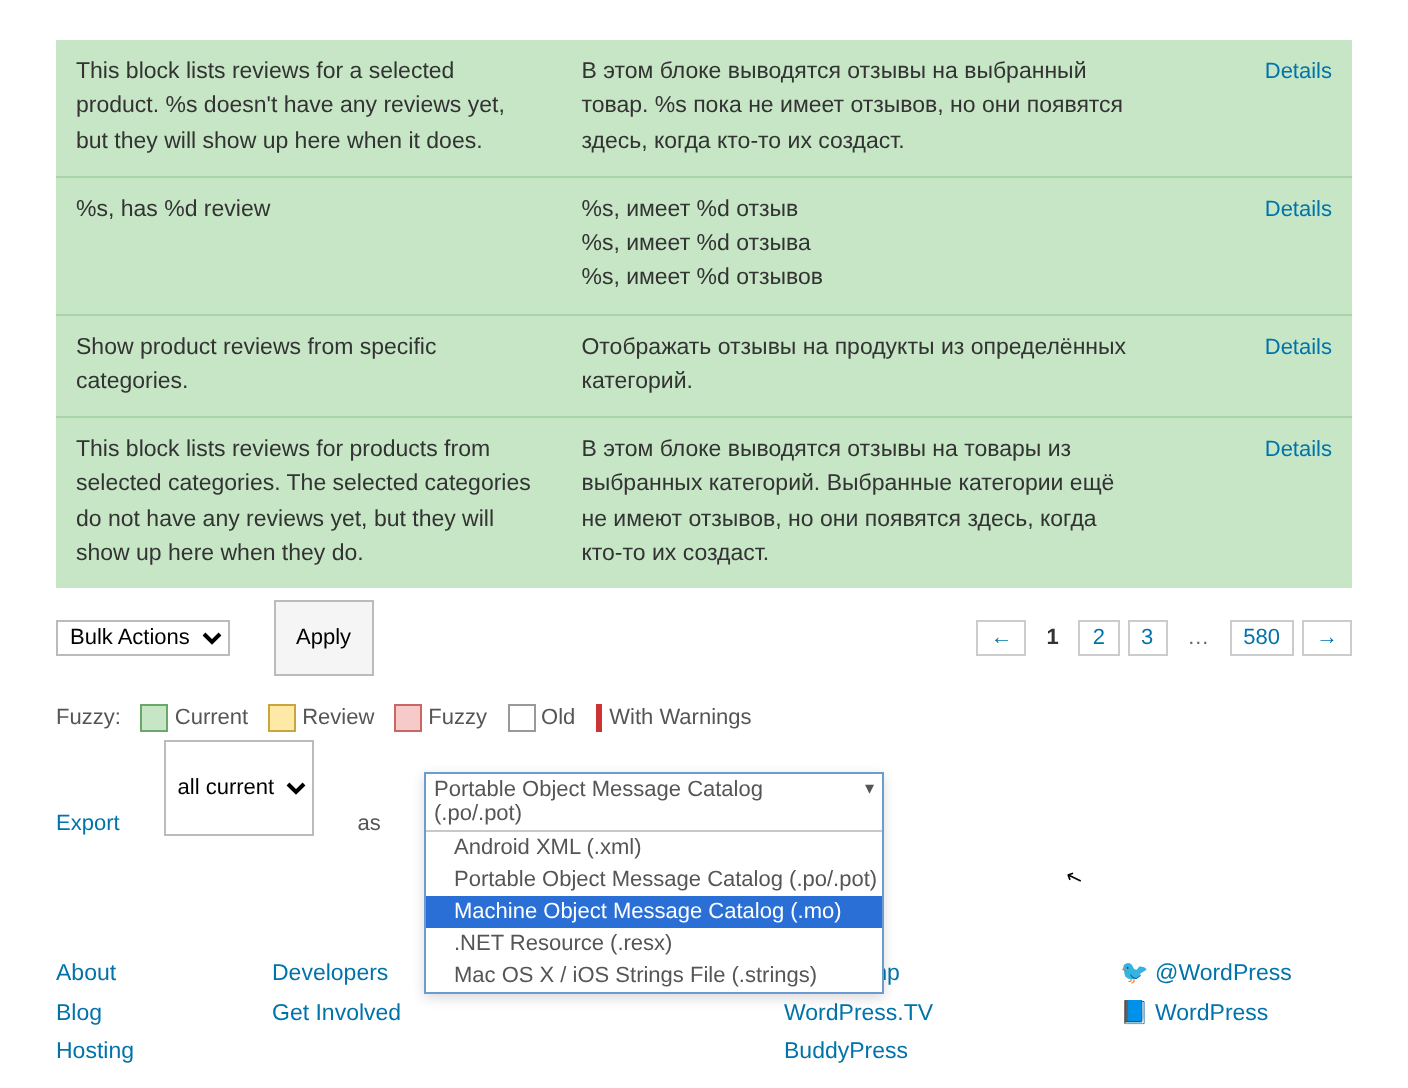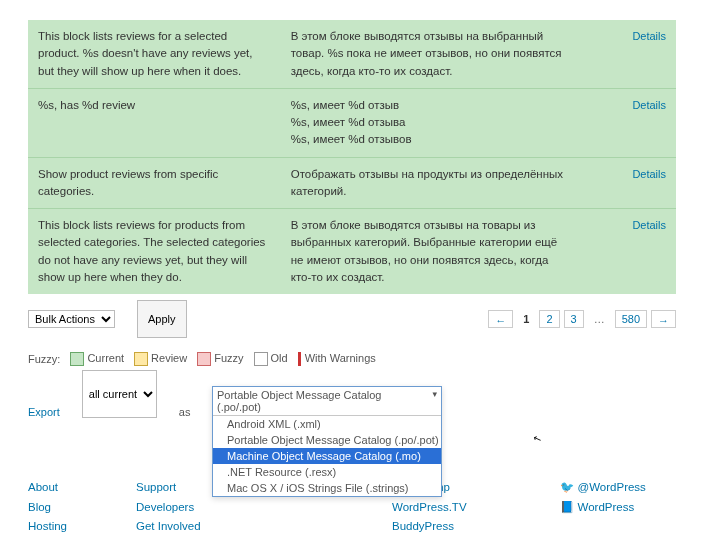--- a/index.html
+++ b/index.html
@@ -230,21 +230,20 @@
     </div>
   </div>
 
   <div class="footer-links">
     <div id="fc1">
         <a href="#">About</a>
         <a href="#">Blog</a>
         <a href="#">Hosting</a>
       </div>
     <div id="fc2">
-        <a href="#">Support</a>
         <a href="#">Developers</a>
         <a href="#">Get Involved</a>
       </div>
     <div></div>
     <div id="fc4">
         <a href="#">WordCamp</a>
         <a href="#">WordPress.TV</a>
         <a href="#">BuddyPress</a>
       </div>
 

